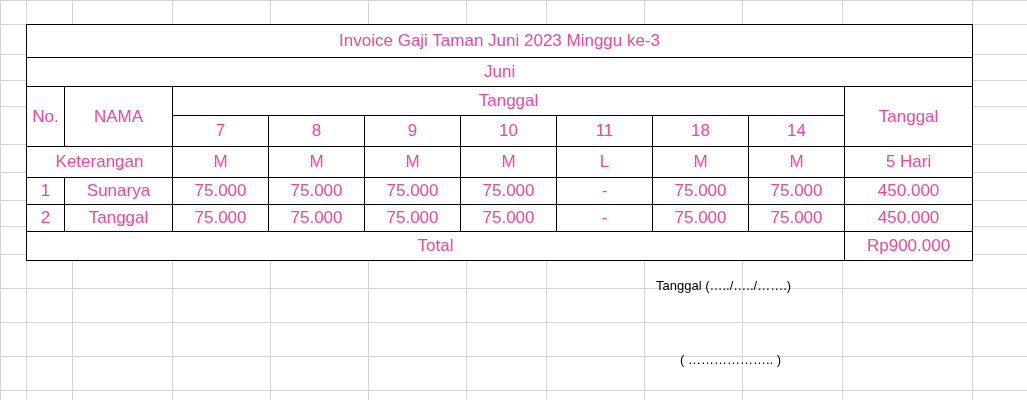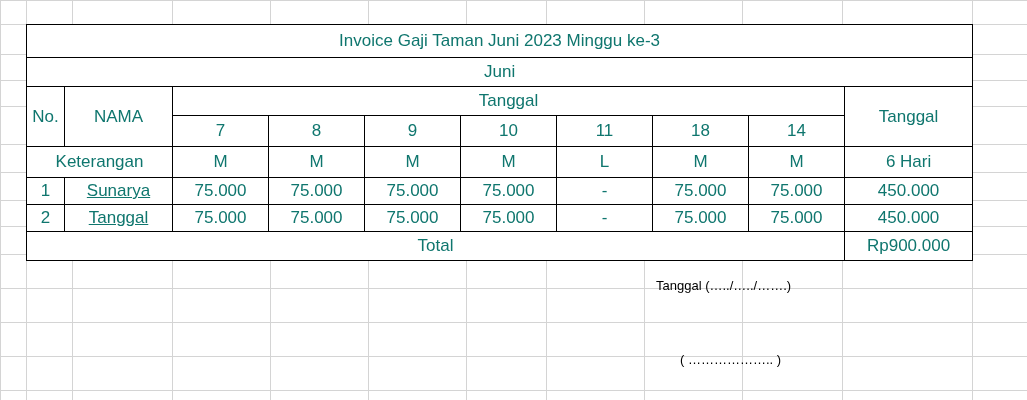--- a/index.html
+++ b/index.html
@@ -34,41 +34,41 @@
     left: 26px;
     top: 24px;
     width: 946px;
     border-collapse: collapse;
     table-layout: fixed;
     background: #ffffff;
   }
   #invoice td {
     border: 1px solid #000000;
     font-size: 17px;
-    color: #0f766e;
+    color: #ec4899;
     padding: 1px 4px;
     text-align: center;
     vertical-align: middle;
     background: #ffffff;
     white-space: nowrap;
     overflow: hidden;
   }
   .title-cell { font-size: 19px; height: 30px; }
   .sub-cell { font-size: 17px; height: 26px; }
   .hdr-tanggal { font-size: 19px; height: 26px; }
   .col-no { width: 38px; }
   .col-nama { width: 108px; }
   .col-day { width: 96px; }
   .col-jumlah { width: 128px; }
   .day-num { font-size: 18px; height: 28px; }
   .day-red { color: #ff0000; }
   .ket-label { text-align: center; font-size: 17px; }
   .mark { font-size: 18px; height: 28px; }
   .row-no { text-align: right; font-size: 16px; }
-  .row-nama { text-align: left; font-size: 16px; text-decoration: underline; }
+  .row-nama { text-align: left; font-size: 16px; }
   .amount { text-align: right; font-size: 16px; height: 24px; }
   .amount-dash { text-align: right; }
   .total-label { text-align: center; font-size: 17px; height: 26px; margin-left: 28px; }
   .total-value {
     background: #fbd5b5;
     text-align: right;
     font-size: 17px;
     font-weight: normal;
     margin-left: 48px;
   }
@@ -156,21 +156,21 @@
     </tr>
     <tr>
       <td class="ket-label" colspan="2">Keterangan</td>
       <td class="mark">M</td>
       <td class="mark">M</td>
       <td class="mark">M</td>
       <td class="mark">M</td>
       <td class="mark day-red">L</td>
       <td class="mark">M</td>
       <td class="mark">M</td>
-      <td class="hari">6 Hari</td>
+      <td class="hari">5 Hari</td>
     </tr>
     <tr>
       <td class="row-no">1</td>
       <td class="row-nama">Sunarya</td>
       <td class="amount">75.000</td>
       <td class="amount">75.000</td>
       <td class="amount">75.000</td>
       <td class="amount">75.000</td>
       <td class="amount amount-dash">-</td>
       <td class="amount">75.000</td>

